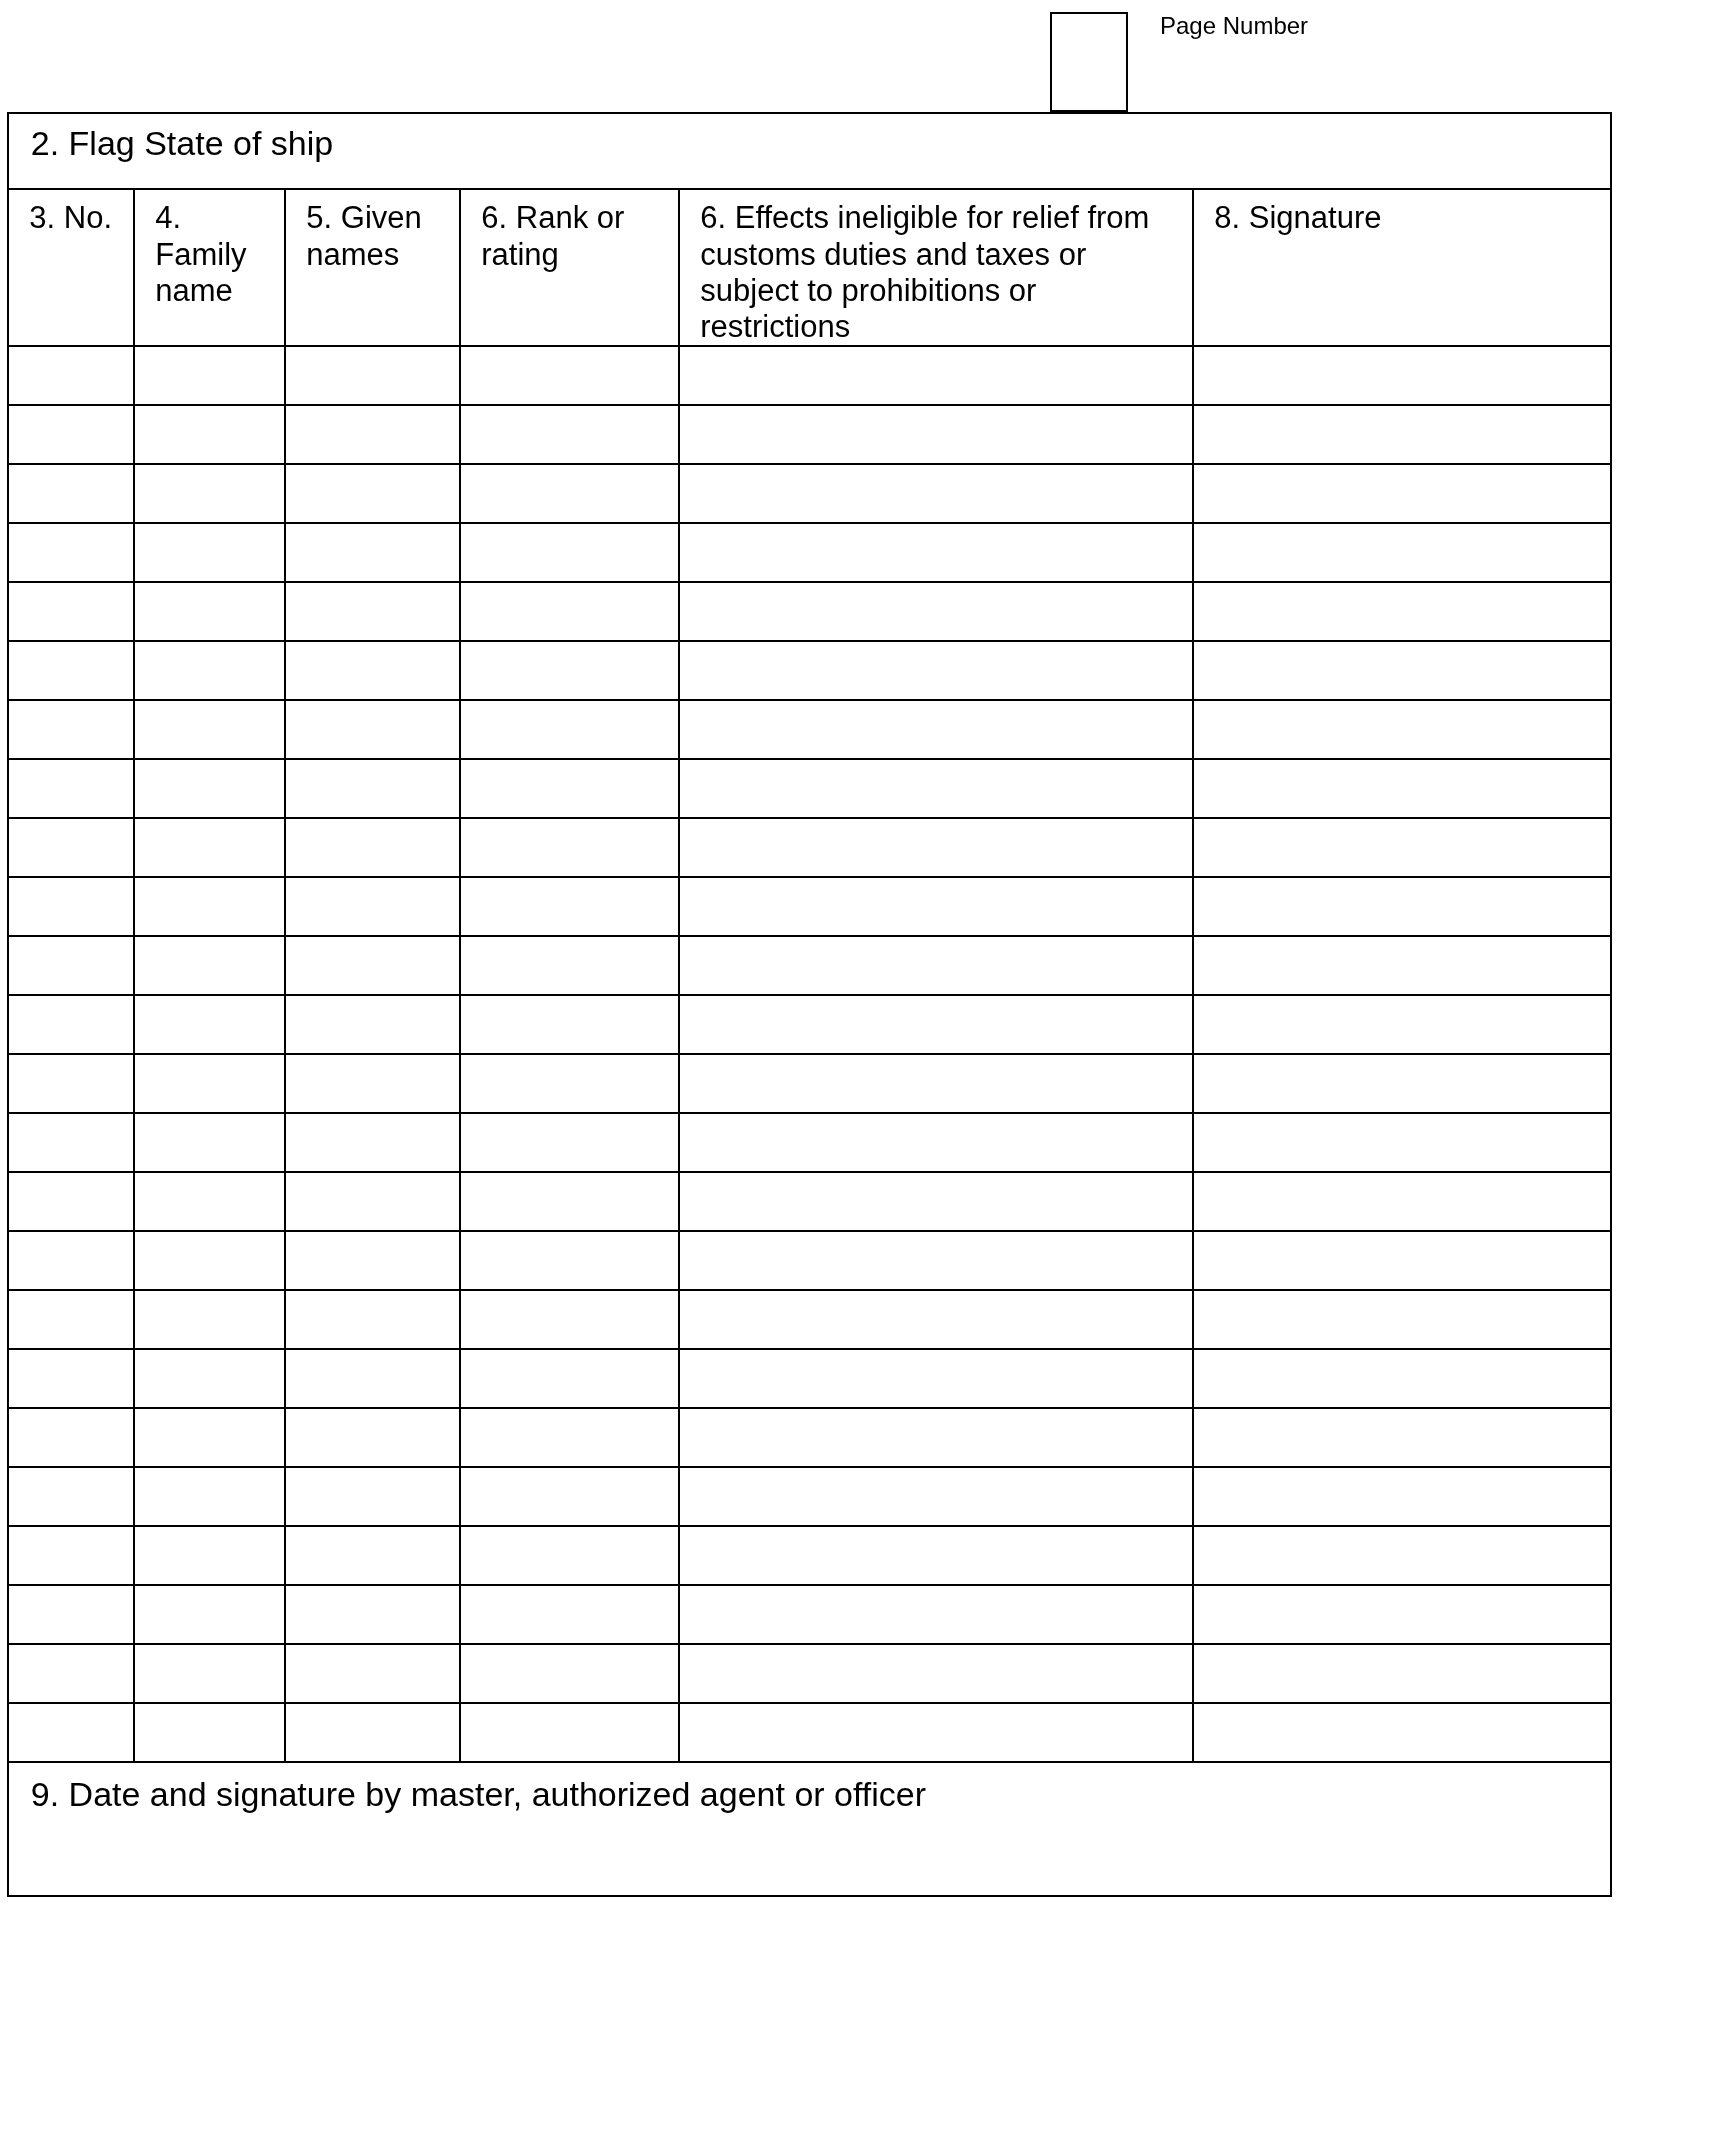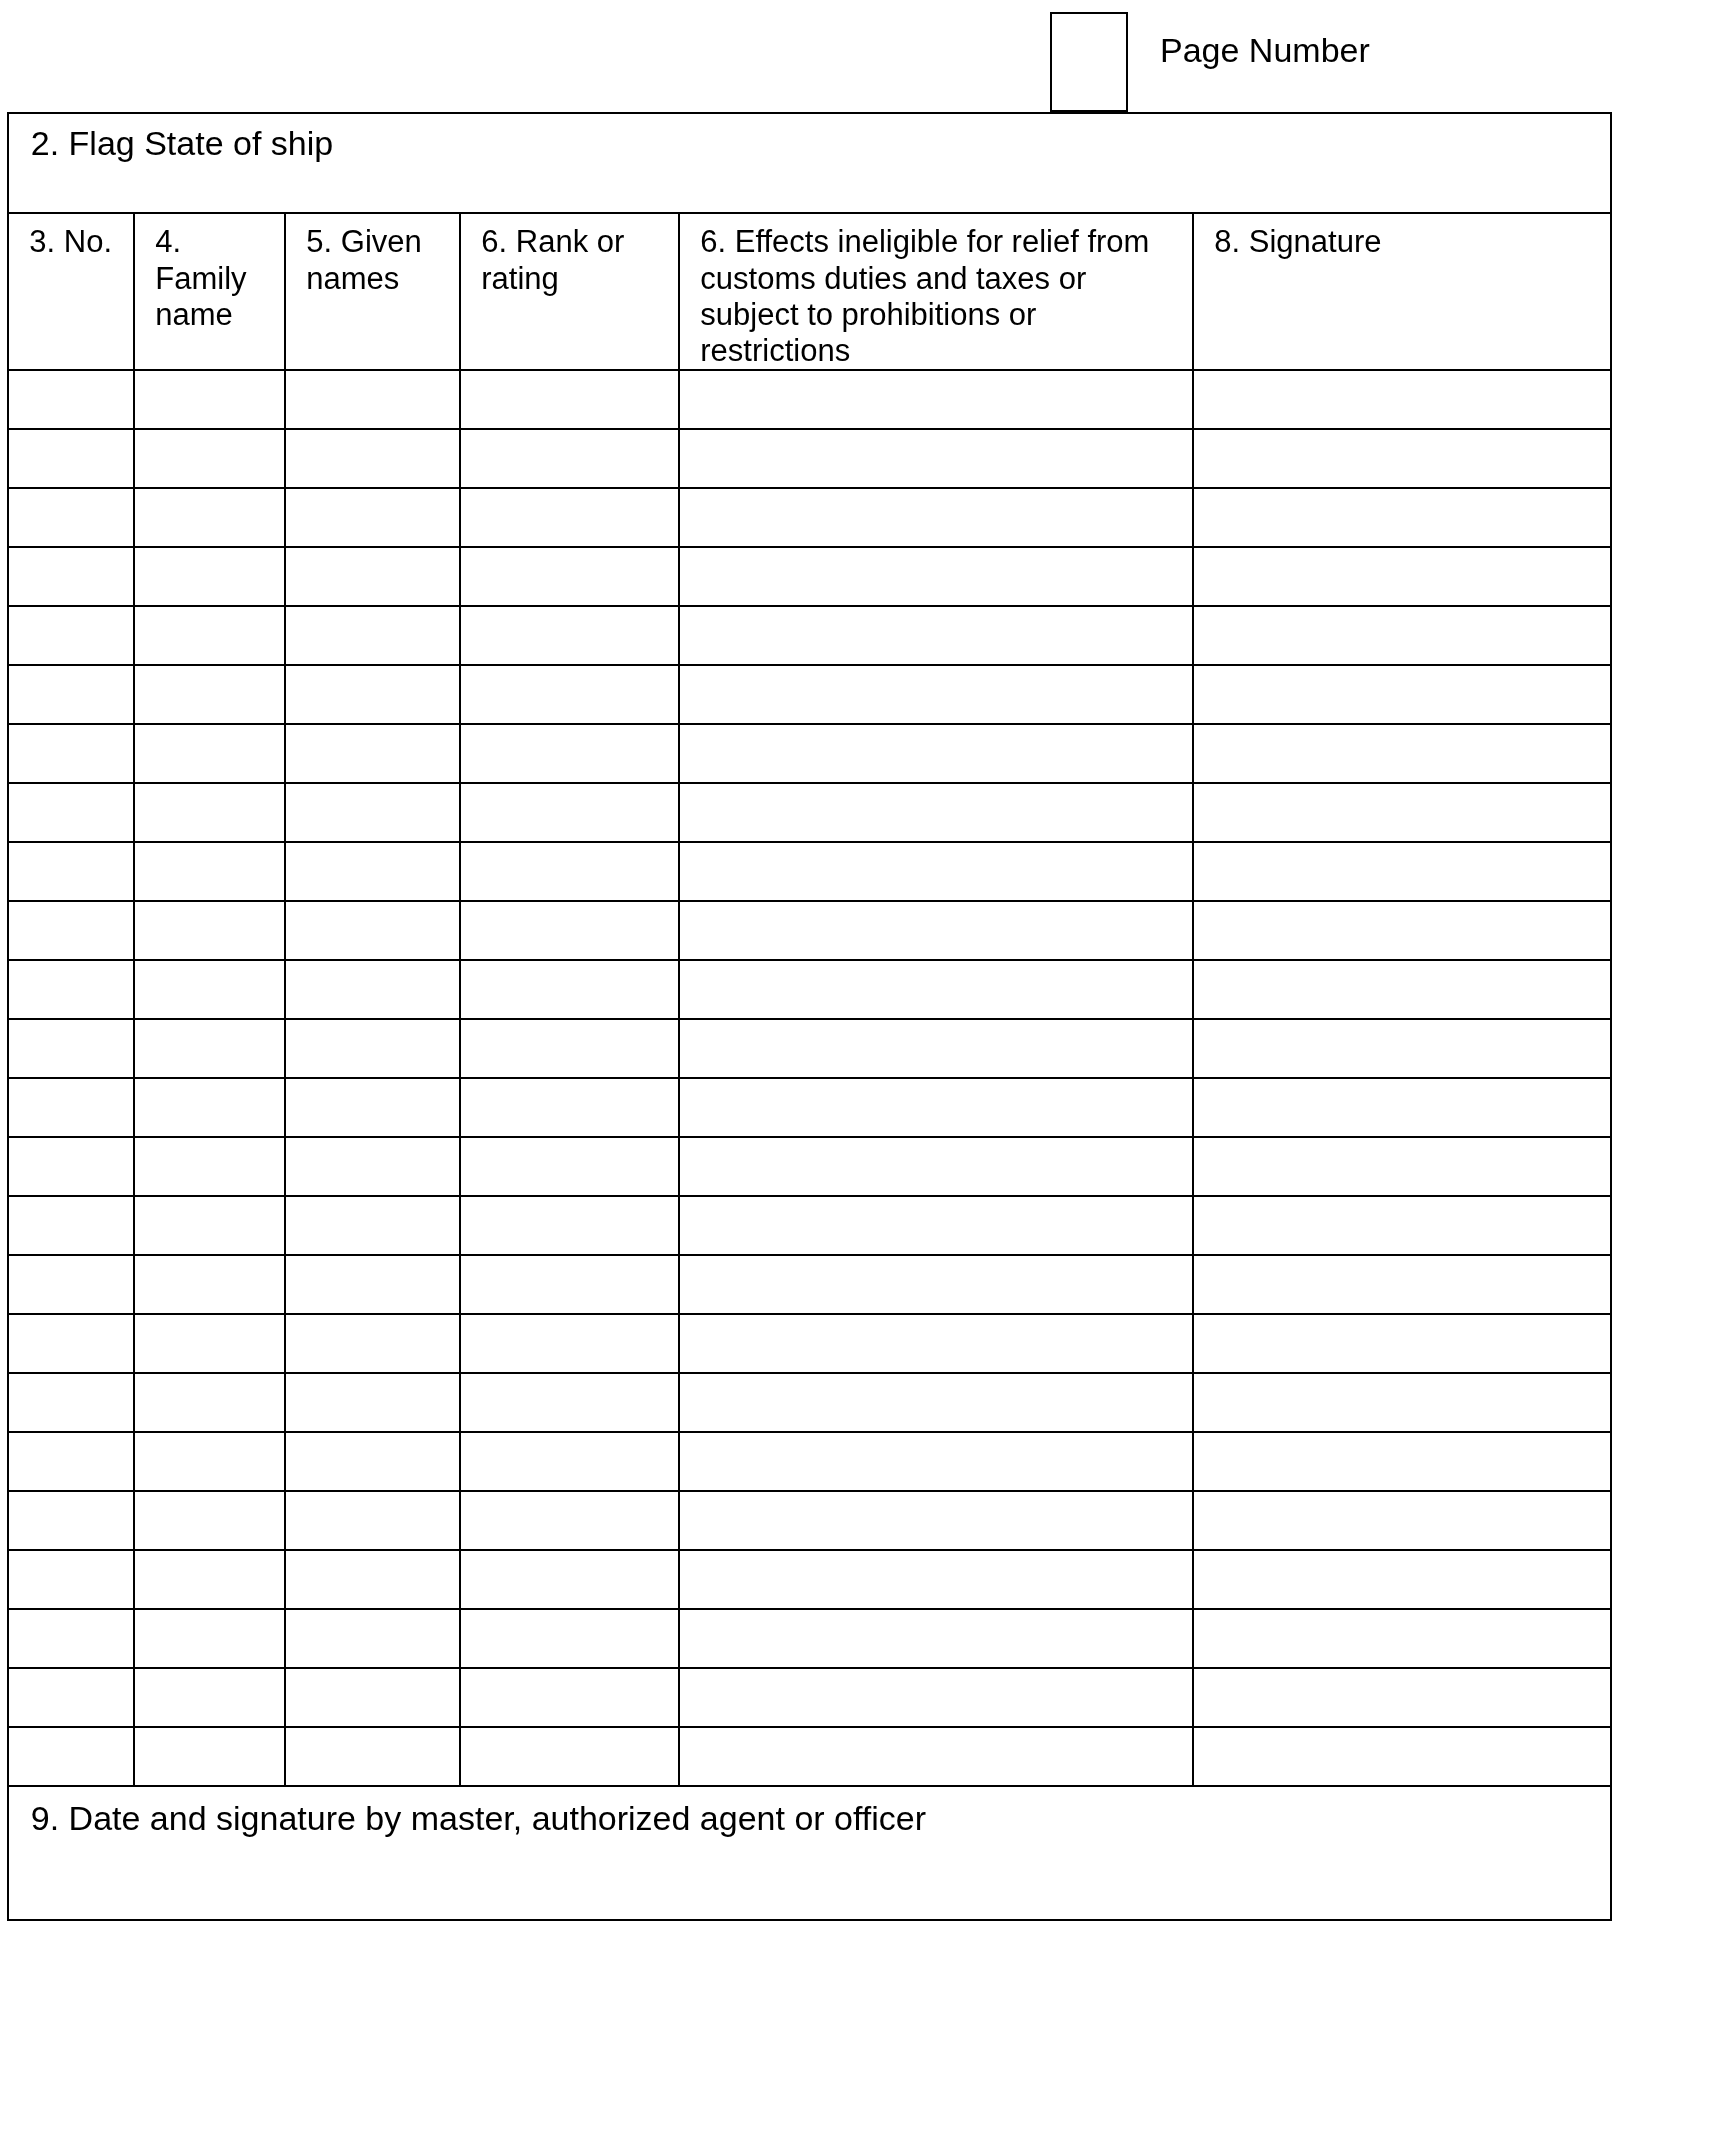--- a/index.html
+++ b/index.html
@@ -12,41 +12,41 @@
   }
   .page { position: absolute; inset: 0; }
 
   
   .pagenum-box {
     position: absolute; left: 1050px; top: 12px;
     width: 74px; height: 96px;
     border: 2.6px solid #000; background: #fff;
   }
   .pagenum-label {
-    position: absolute; left: 1160px; top: 31px;
-    font-size: 34px; line-height: 1.15; white-space: nowrap;
+    position: absolute; left: 1160px; top: 12px;
+    font-size: 24px; line-height: 1.15; white-space: nowrap;
   }
 
   
   table.form {
     position: absolute; left: 6.8px; top: 112px;
     width: 1604px;
     border-collapse: collapse; table-layout: fixed;
     background: #fff;
   }
   table.form td, table.form th {
     border: 2.6px solid #000;
     vertical-align: top; text-align: left;
     padding: 0; font-weight: normal;
     overflow: hidden;
   }
 
   tr.r-fieldA { height: 106px; }
   tr.r-fieldB { height: 107px; }
-  tr.r-flag   { height: 100px; border-radius: 29px; }
+  tr.r-flag   { height: 76px; border-radius: 29px; }
   tr.r-head   { height: 134px; }
   tr.r-empty  { height: 59px; }
   tr.r-sign   { height: 134px; }
 
   td.fieldcell { font-size: 34px; padding: 6.8px 6.8px 0 26px; line-height: 1.18; }
   td.fieldcell .num { display: inline-block; min-width: 65px; }
 
   tr.r-flag td { font-size: 34px; padding: 8.6px 6.8px 0 22px; line-height: 1.18; }
 
   tr.r-head th {

